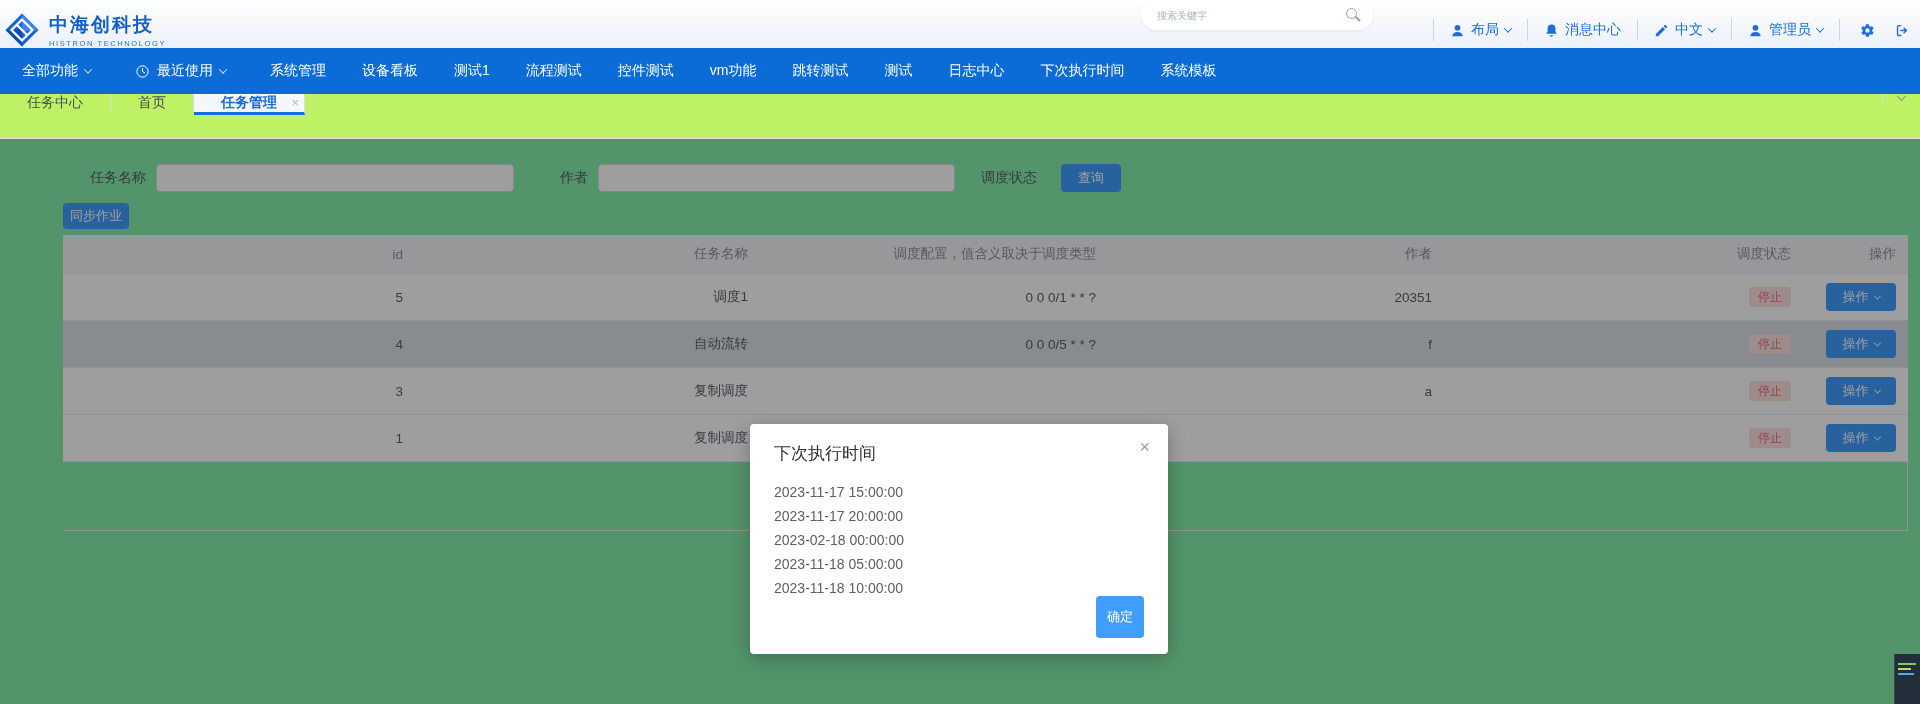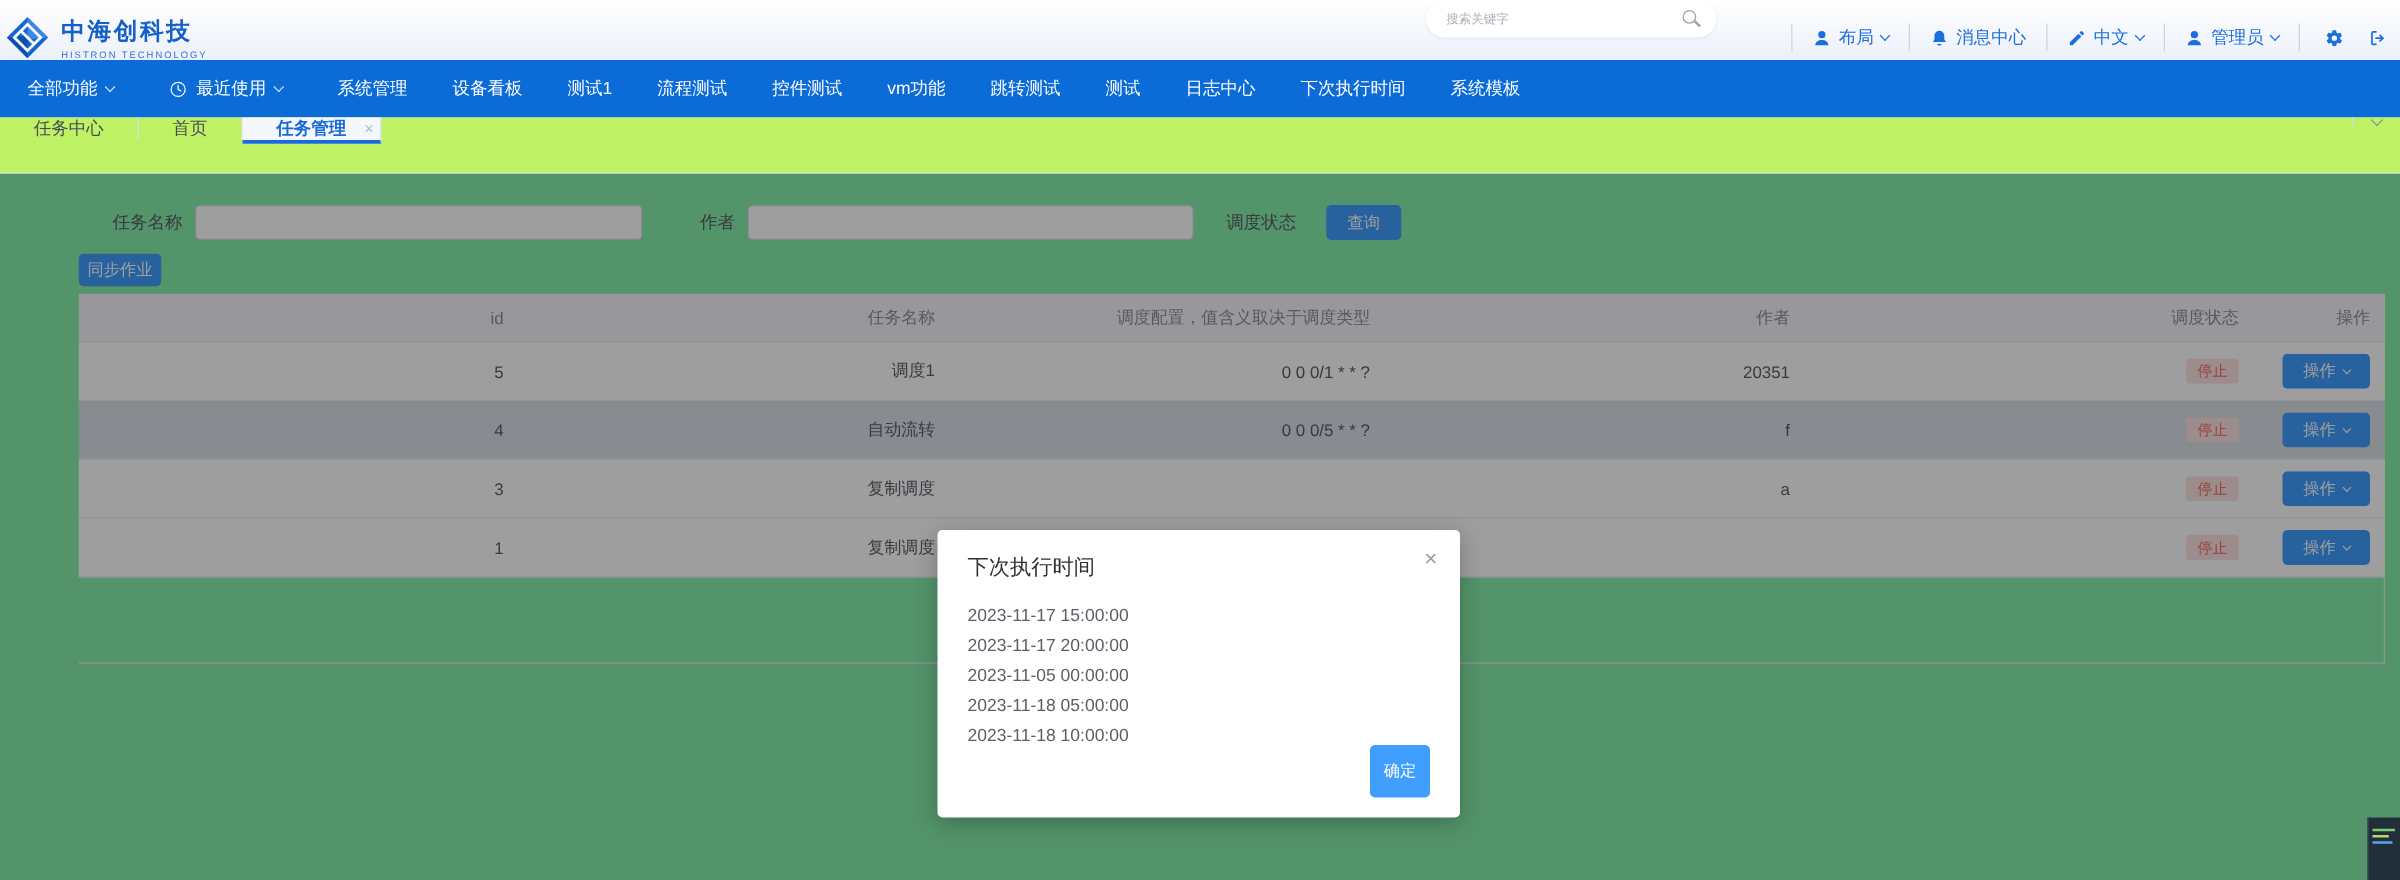--- a/index.html
+++ b/index.html
@@ -324,21 +324,21 @@
   </div>
 
   <div class="dim"></div>
 
   <div class="modal">
     <div class="modal-title">下次执行时间</div>
     <span class="modal-close">×</span>
     <div class="modal-list">
       <div>2023-11-17 15:00:00</div>
       <div>2023-11-17 20:00:00</div>
-      <div>2023-11-05 00:00:00</div>
+      <div>2023-02-18 00:00:00</div>
       <div>2023-11-18 05:00:00</div>
       <div>2023-11-18 10:00:00</div>
     </div>
     <button class="btn btn-ok">确定</button>
   </div>
 
   <div class="corner-widget">
     <i></i>
       <i></i>
       <i></i>

